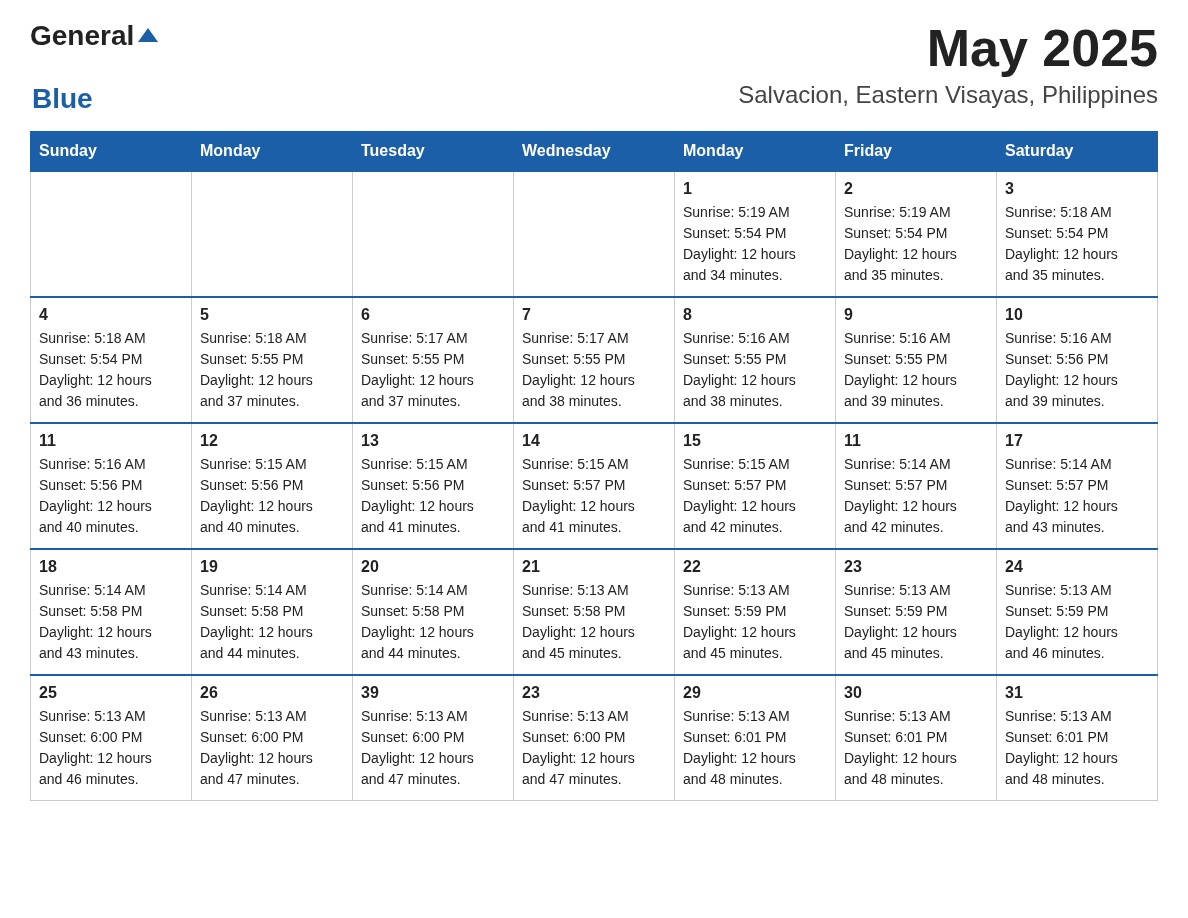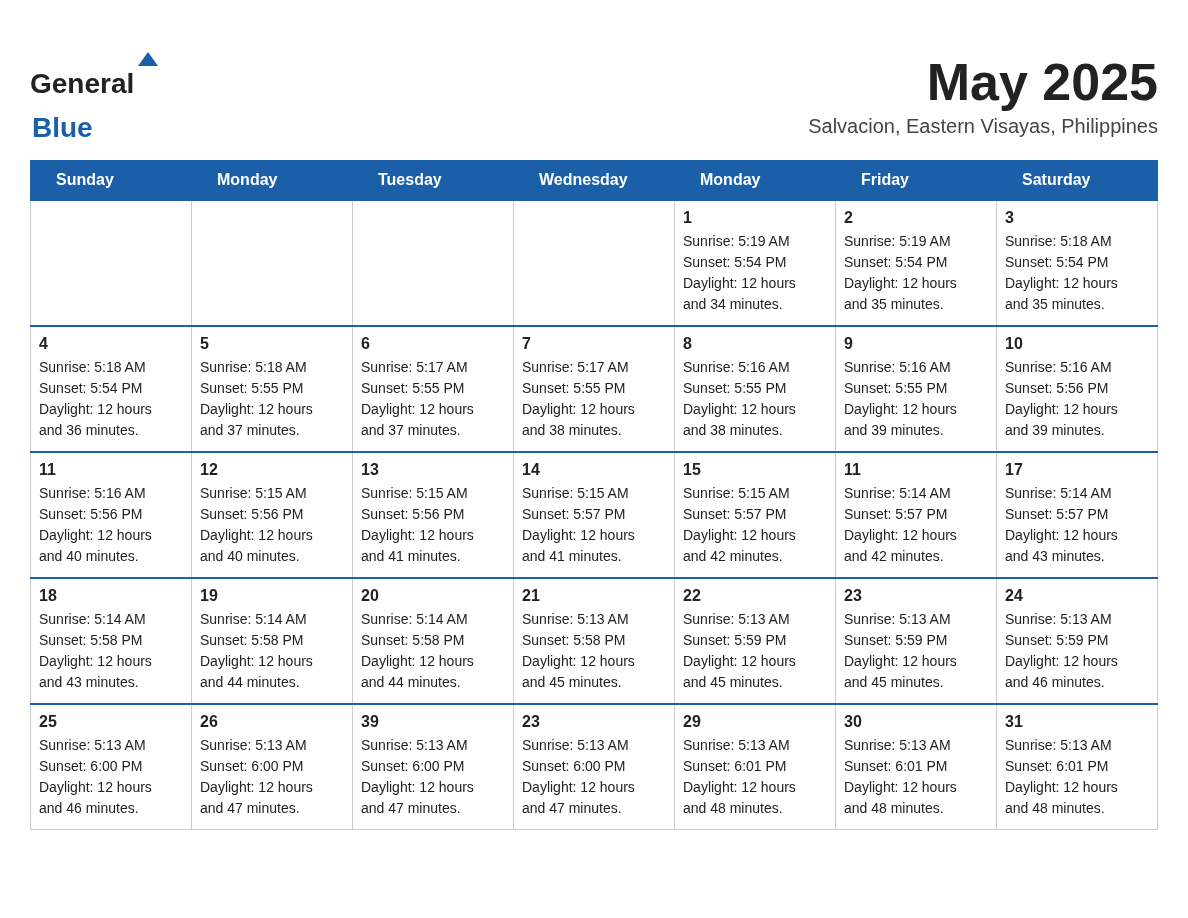--- a/index.html
+++ b/index.html
@@ -19,53 +19,51 @@
     }
     .logo {
       display: flex;
       align-items: center;
       gap: 0px;
     }
     .logo-text-general {
       font-size: 28px;
       font-weight: bold;
       color: #222;
-      margin-top: 48px;
     }
     .logo-icon {
       width: 24px;
       height: 24px;
       margin-left: 2px;
     }
     .title-area {
       text-align: right;
     }
     .month-year {
       font-size: 52px;
       font-weight: bold;
       color: #222;
       line-height: 1.1;
-      margin-top: 34px;
     }
     .location {
-      font-size: 20px;
+      font-size: 24px;
       color: #444;
       margin-top: 4px;
     }
     .calendar {
       width: 100%;
       border-collapse: collapse;
       margin-top: 10px;
     }
     .calendar th {
       background-color: #1a5fa8;
       color: #fff;
       font-size: 16px;
       font-weight: bold;
-      padding: 10px 25px;
+      padding: 10px 8px;
       text-align: left;
       border: 1px solid #1a5fa8;
     }
     .calendar td {
       border: 1px solid #ccc;
       vertical-align: top;
       padding: 8px 8px 10px 8px;
       width: 14.28%;
       min-height: 110px;
       font-size: 13px;

